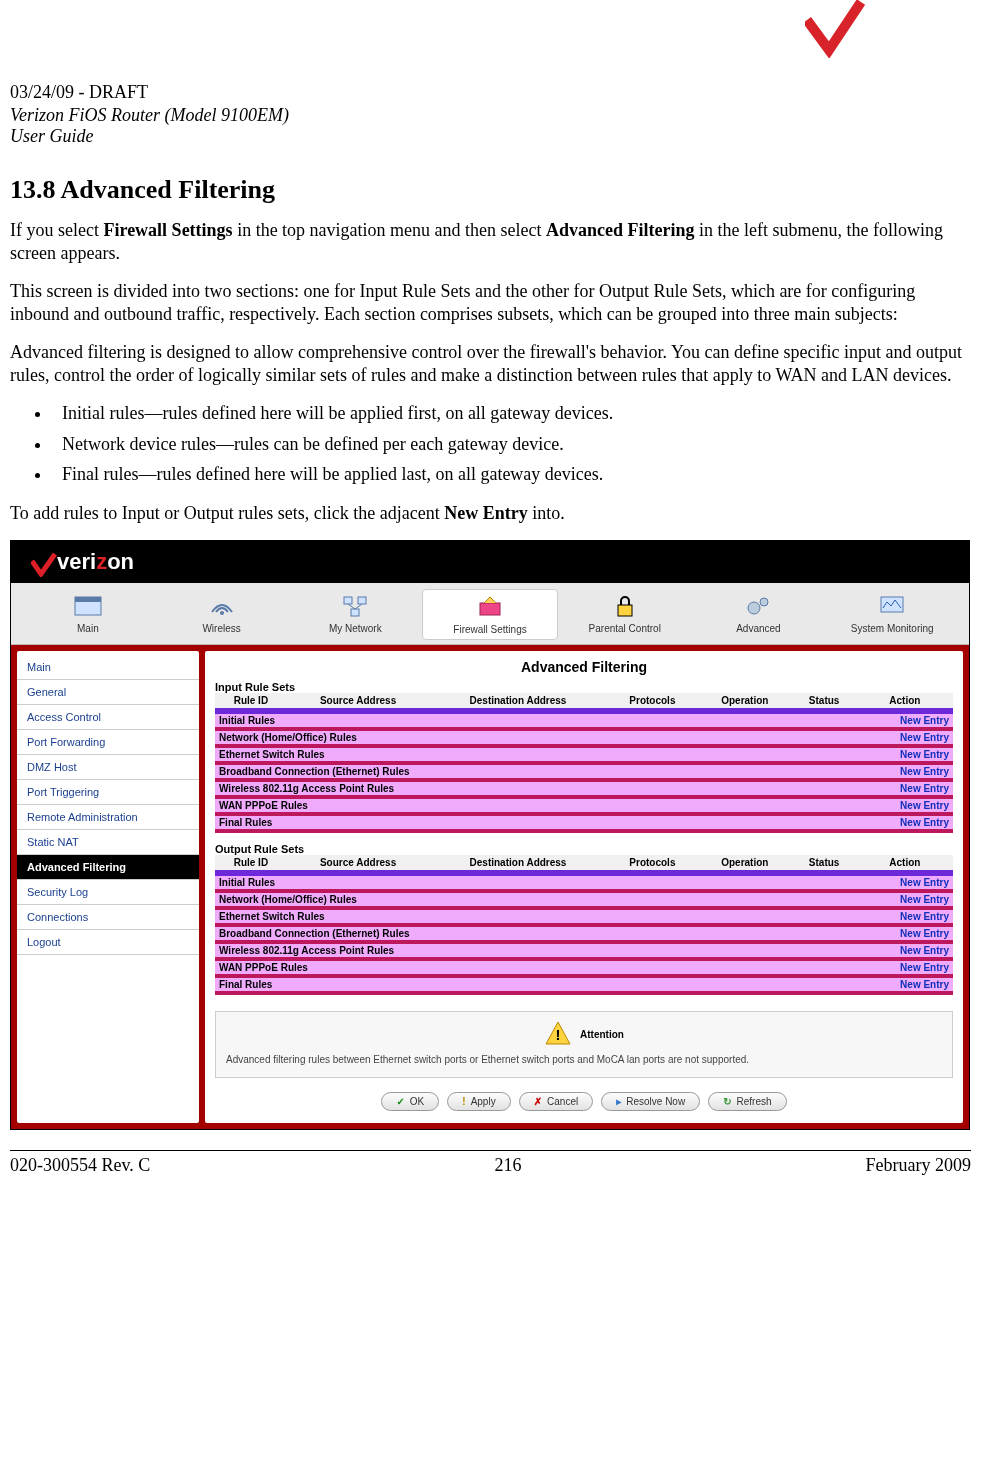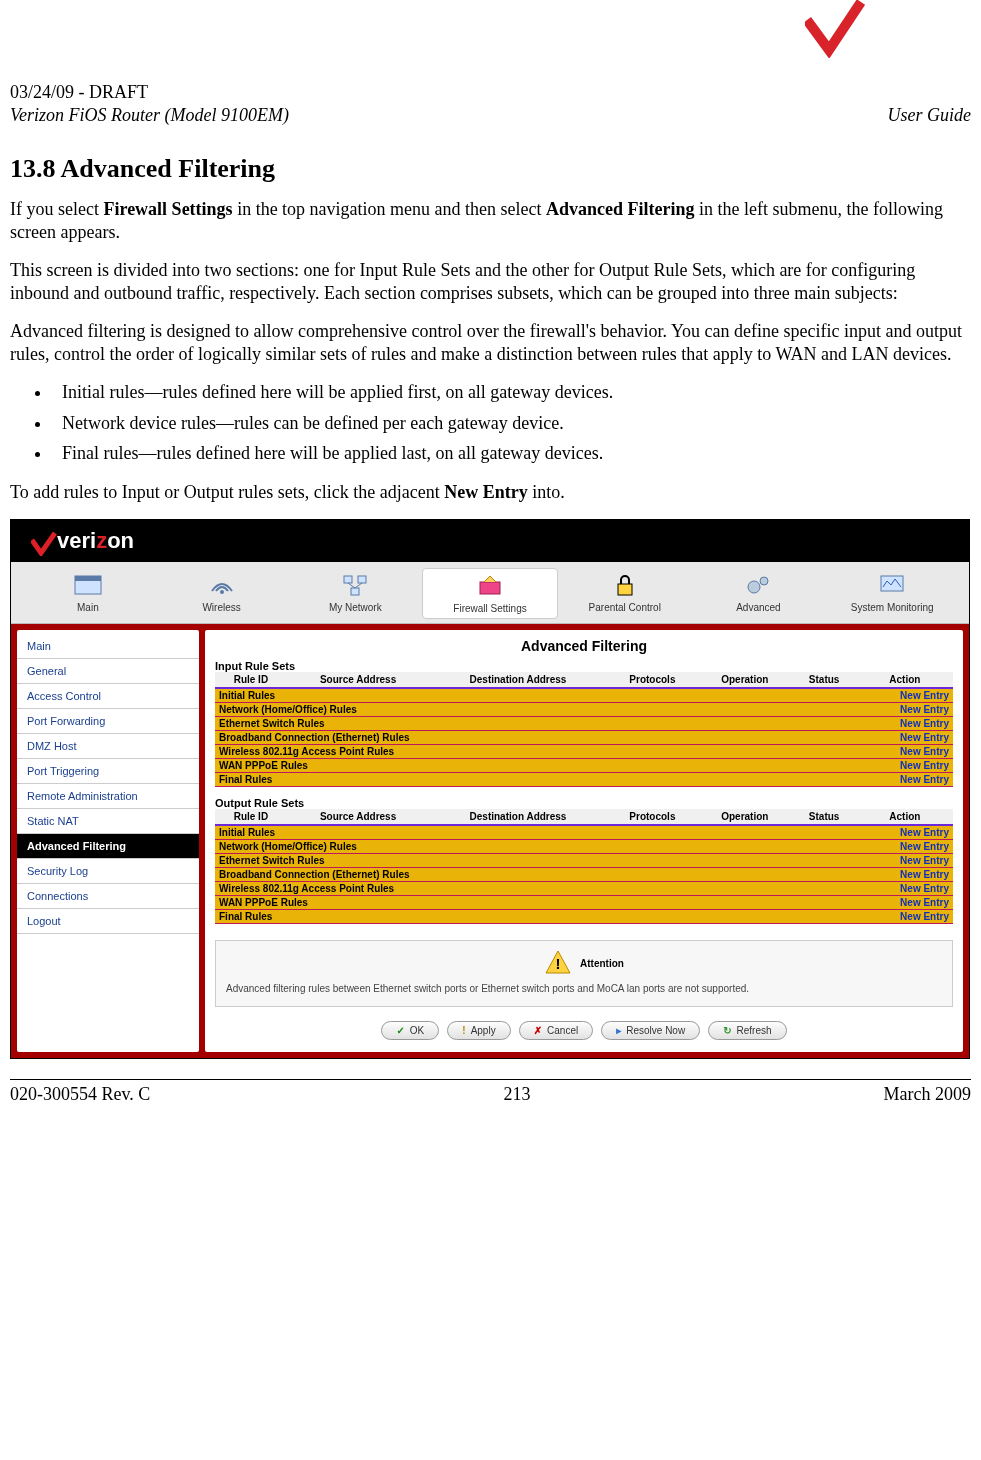--- a/index.html
+++ b/index.html
@@ -40,20 +40,21 @@
   .draft-line {
     font-size: 18px;
     margin-top: 4px;
   }
   .subhdr {
     display: flex;
     justify-content: space-between;
     font-style: italic;
     font-size: 18px;
     margin-top: 2px;
+    flex-direction: column;
   }
   .section-title {
     font-size: 26px;
     font-weight: bold;
     margin-top: 28px;
     margin-bottom: 14px;
   }
   .para {
     font-size: 18px;
     line-height: 1.25;
@@ -174,26 +175,26 @@
     width: 100%;
     border-collapse: collapse;
     font-size: 10px;
   }
   .rules-table th {
     background: #f0f0f0;
     font-weight: bold;
     color: #000;
     padding: 2px 4px;
     text-align: center;
-    border-bottom: 2px solid #6d28d9;
+    border-bottom: 6px solid #6d28d9;
   }
   .rule-row td {
     padding: 1px 4px;
-    border-bottom: 1px solid #be185d;
-    background: #eab308;
+    border-bottom: 4px solid #be185d;
+    background: #f0abfc;
   }
   .rule-row td.name {
     font-weight: bold;
     color: #000;
   }
   .rule-row td.action {
     text-align: right;
   }
   .new-entry {
     color: #1030bb;
@@ -515,17 +516,17 @@
               <span class="ref">↻</span>
               <span>Refresh</span>
             </div>
         </div>
       </div>
     </div>
   </div>
 
   <div class="page-footer">
     <span>020-300554 Rev. C</span>
-    <span>213</span>
-    <span>March 2009</span>
+    <span>216</span>
+    <span>February 2009</span>
   </div>
 
 </div>
 
 </body></html>

